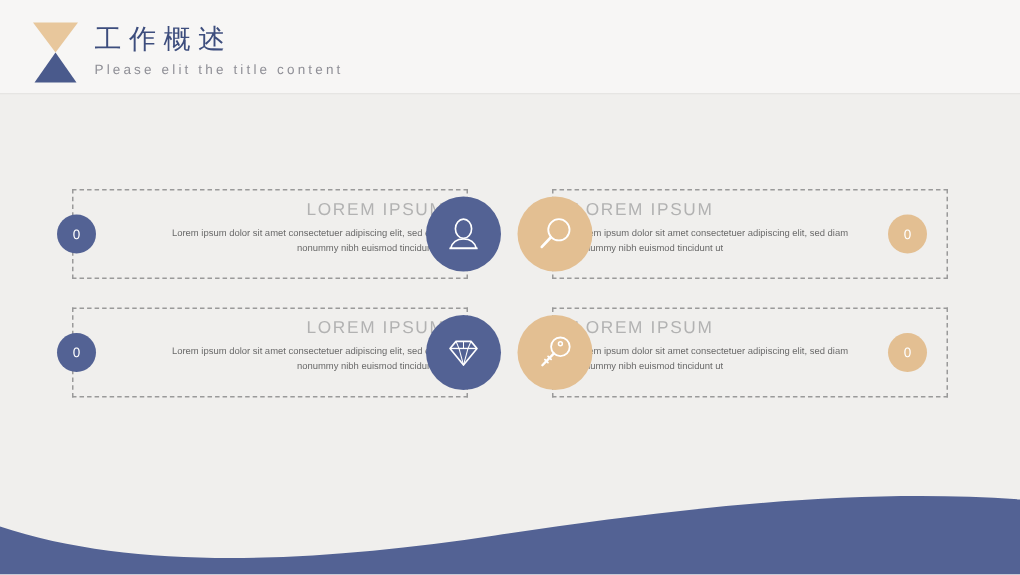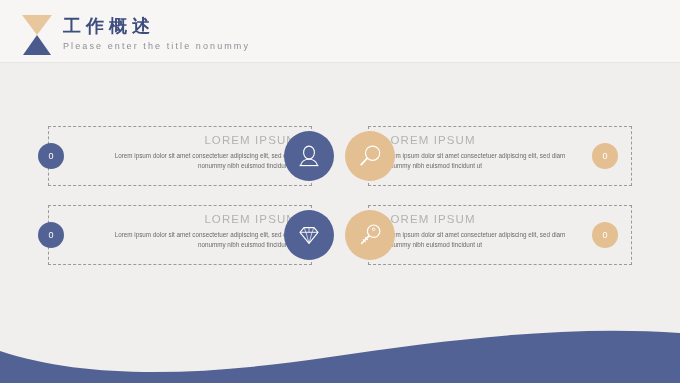--- a/index.html
+++ b/index.html
@@ -24,21 +24,21 @@
     border-top:20px solid #e8c79c;
   }
   #hourglass .tri-bot{
     position:absolute;left:1px;top:20px;width:0;height:0;
     border-left:14px solid transparent;
     border-right:14px solid transparent;
     border-bottom:20px solid #4a5a8c;
   }
   #title-block{position:absolute;left:63px;top:16px;}
   #page-title{
-    font-size:18px;font-weight:bold;color:#3d4d7d;
+    font-size:18px;font-weight:normal;color:#3d4d7d;
     letter-spacing:5px;line-height:20px;white-space:nowrap;
   }
   #page-subtitle{
     font-size:9px;color:#8f8f96;letter-spacing:2.1px;
     margin-top:5px;line-height:11px;white-space:nowrap;
   }
   
   .card{
     position:absolute;
     width:264px;height:60px;
@@ -99,21 +99,21 @@
 
 <div id="header">
 
   <div id="hourglass">
     <div class="tri-top"></div>
     <div class="tri-bot"></div>
   </div>
 
   <div id="title-block">
     <div id="page-title">工作概述</div>
-    <div id="page-subtitle">Please enter the title nonummy</div>
+    <div id="page-subtitle">Please elit the title content</div>
   </div>
 
 </div>
 
 <div class="card r1 left">
   <div class="card-text">
     <div class="card-heading">LOREM IPSUM</div>
     <div class="card-body">Lorem ipsum dolor sit amet consectetuer adipiscing elit, sed diam nonummy nibh euismod tincidunt ut</div>
   </div>
 </div>

